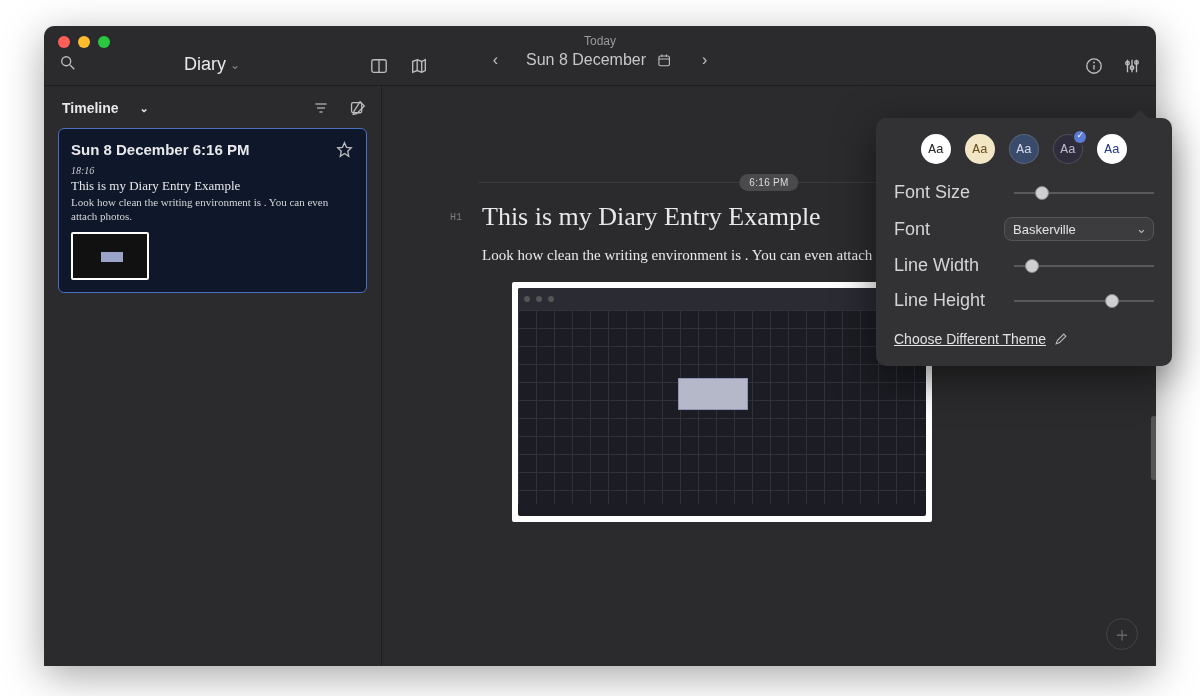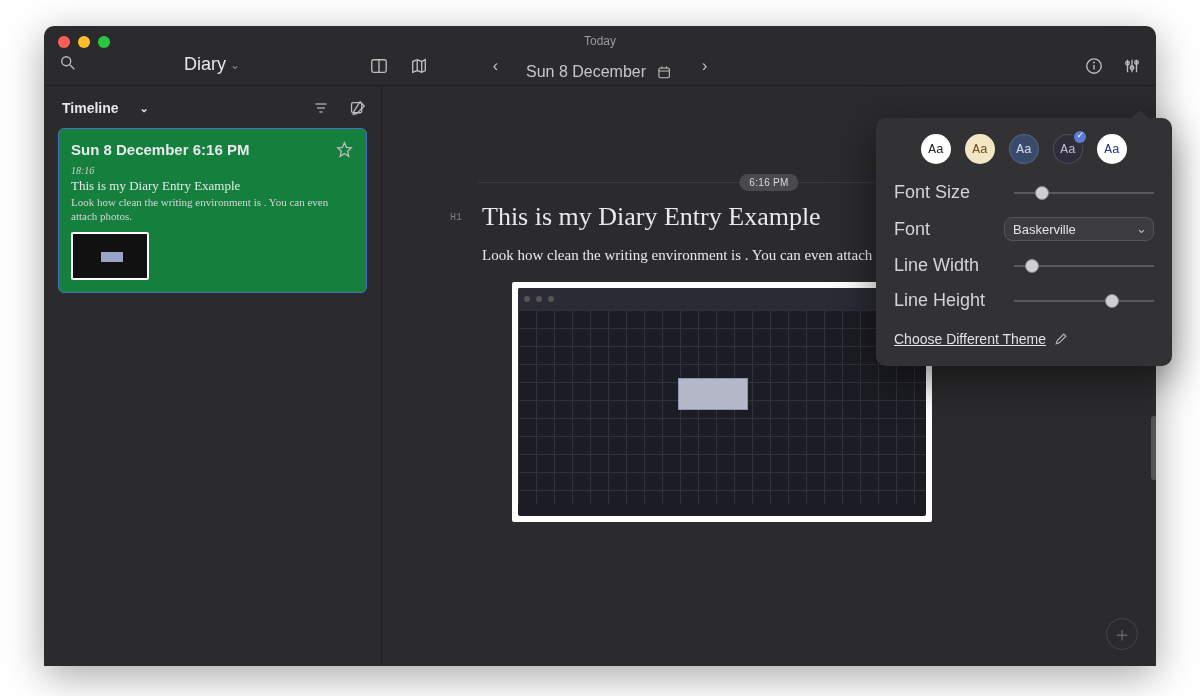--- a/index.html
+++ b/index.html
@@ -34,35 +34,35 @@
   }
   .titlebar .search { margin-left: -6px; margin-top:14px; }
   .icon { width:20px; height:20px; display:inline-flex; align-items:center; justify-content:center; }
   .stroke { stroke:#bdbdbe; stroke-width:1.5; fill:none; }
   .sidebar-title { position:absolute; left:140px; top:28px; font-size:18px; color:#e8e8ea; display:flex; align-items:center; gap:4px;}
   .sidebar-title .chev { font-size:12px; color:#8a8a8c;}
   .tb-icons { position:absolute; left:325px; top:30px; display:flex; gap:20px;}
   .center-block { position:absolute; left:50%; transform:translateX(-50%); top:8px; text-align:center; color:#c7c7c9;}
   .center-block .today { font-size:12px; color:#9b9b9d; }
   .center-block .date-row { display:flex; align-items:center; gap:28px; margin-top:2px; font-size:16px;}
-  .center-block .date-row .date { display:flex; align-items:center; gap:8px;margin-top:12px;}
+  .center-block .date-row .date { display:flex; align-items:center; gap:8px;}
   .tb-right { position:absolute; right:14px; top:30px; display:flex; gap:18px;}
 
   
   .sidebar {
     position:absolute; left:0; top:60px; width:338px; bottom:0;
     background:#2b2b2d; border-right:1px solid #1f1f20;
     padding:10px 14px;
   }
   .sb-header{ display:flex; align-items:center; justify-content:space-between; margin:2px 0 10px 4px;}
   .sb-header .tl-title{ font-weight:700; color:#e8e8ea; font-size:14px; display:flex; gap:21px; align-items:center;}
   .sb-header .right{ display:flex; gap:16px; }
   .entry-card{
     border:1px solid #4a6fbf; border-radius:6px; padding:10px 12px 12px;
-    background:#15803d;
+    background:#0f172a;
   }
   .entry-card .row1{ display:flex; justify-content:space-between; align-items:center;}
   .entry-card .row1 .title{ font-weight:700; color:#e9e9eb; font-size:15px;}
   .entry-card .time{ font-style:italic; font-size:10px; margin-top:6px; color:#cfcfd1; font-family:Liberation Serif, serif;}
   .entry-card .h{ font-family:"Baskerville","Times New Roman",serif; font-size:13px; color:#e9e9eb; margin-top:2px;}
   .entry-card .body{ font-family:"Baskerville","Times New Roman",serif; font-size:11px; color:#d6d6d8; line-height:1.25; margin-top:2px;}
   .thumb { margin-top:8px; width:78px; height:48px; border:2px solid #fff; background:#111; position:relative; border-radius:2px; }
   .thumb:before{content:"";position:absolute;left:28px;top:18px;width:22px;height:10px;background:#9aa3c8;}
 
   

